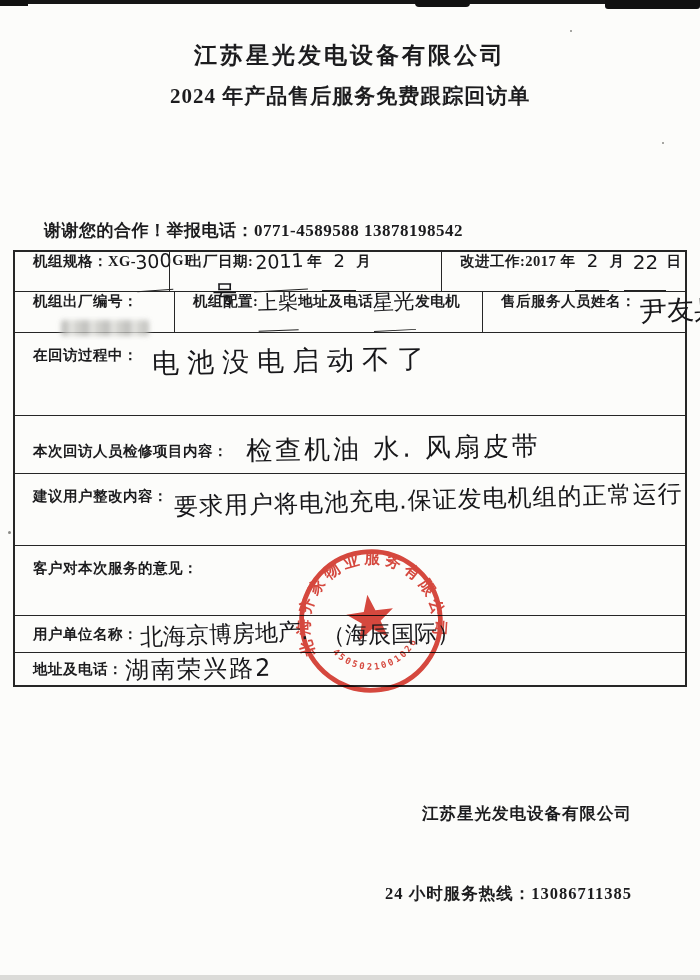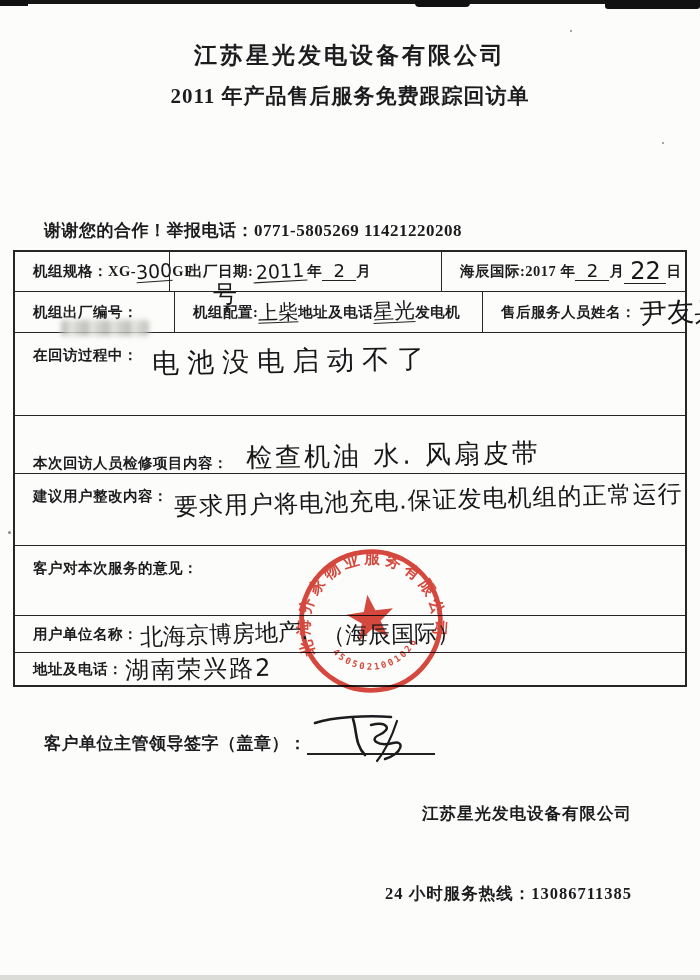--- a/index.html
+++ b/index.html
@@ -17,37 +17,37 @@
   .title1 { position:absolute; top:40px; left:0; width:700px; text-align:center; font-size:23px; font-weight:bold; letter-spacing:3px; }
   .title2 { position:absolute; top:82px; left:0; width:700px; text-align:center; font-size:21px; font-weight:bold; letter-spacing:1px; }
   .intro { position:absolute; top:121px; left:44px; width:614px; font-size:17px; line-height:29.5px; font-weight:600; text-align:justify; text-indent:2em; letter-spacing:.5px; }
   .thanks { position:absolute; top:219px; left:44px; font-size:17px; font-weight:600; letter-spacing:.5px; }
 
   
   .form-table { position:absolute; left:13px; top:250px; width:674px; height:437px; border:2px solid #262626; display:flex; flex-direction:column; }
   .row { display:flex; align-items:center; }
   .row + .row { border-top:1.5px solid #262626; }
   .r1 { height:41px; } .r2 { height:42px;gap:36px; } .r3 { height:74px; align-items:flex-start; }
-  .r4 { height:60px; align-items:flex-end;margin-top:12px; } .r5 { height:75px; align-items:flex-start; }
+  .r4 { height:60px; align-items:center;margin-top:12px; } .r5 { height:75px; align-items:flex-start; }
   .r6 { height:73px; align-items:flex-start;text-align:center; } .r7 { height:38px; } .r8 { flex:1; }
-  .cell { height:100%; display:flex; align-items:center; padding-left:18px; position:relative; }
+  .cell { height:100%; display:flex; padding-left:18px; position:relative; }
   .c1 { width:154px; } .c2 { width:272px; } .c3 { flex:1; }
   .cell + .cell { border-left:1.5px solid #262626; }
   .lbl { font-size:14.5px; font-weight:bold; letter-spacing:.5px; white-space:nowrap; }
   .pad-row { padding-left:18px; }
   .r3 .lbl, .r4 .lbl, .r5 .lbl, .r6 .lbl { margin-top:13px; }
 
   .fill { display:inline-block; border-bottom:1.6px solid #222; text-align:center; line-height:1; }
 
   
   .hw { font-family:"DejaVu Sans", sans-serif; font-weight:400; color:#17171a; white-space:nowrap; }
   .hw-300 { font-size:19px; width:44px; transform:rotate(-4deg); }
   .hw-year { font-size:19px; width:54px; transform:rotate(-3deg); }
   .hw-sm { font-size:18px; width:34px; }
-  .hw-d22 { font-size:24px; width:42px; }
+  .hw-d22 { font-size:20px; width:42px; }
   .hw-engine { font-size:20px; width:50px; transform:rotate(-2deg); }
   .hw-gen { font-size:21px; width:52px; transform:rotate(-3deg); }
   .hw-name { font-size:27px; margin-left:4px; transform:rotate(-3deg); position:relative; z-index:3; }
   .hw-run { font-size:27px; letter-spacing:8px; margin:10px 0 0 14px; transform:rotate(-1deg); }
   .hw-insp { font-size:26px; letter-spacing:3px; margin:8px 0 0 18px; transform:rotate(-1deg); }
   .hw-sugg { font-size:24px; letter-spacing:1px; margin:10px 0 0 6px; transform:rotate(-1.5deg); }
   .hw-cust, .hw-cust2 { font-size:23px; position:relative; z-index:3; }
   .hw-cust { margin-left:2px; transform:rotate(-2deg); }
   .hw-cust2 { margin-left:14px; transform:rotate(-1deg); }
   .hw-addr { font-size:24px; letter-spacing:2px; margin-left:2px; transform:rotate(-1deg); position:relative; z-index:3; }
@@ -79,40 +79,40 @@
   <div class="scan-strip-top"></div>
   <div class="blob" style="left:0;top:0;width:28px;height:6px;"></div>
   <div class="blob" style="left:415px;top:0;width:55px;height:7px;border-radius:0 0 4px 4px;"></div>
   <div class="blob" style="left:605px;top:0;width:95px;height:9px;border-radius:0 0 3px 3px;"></div>
   <div class="speck" style="left:8px;top:531px;"></div>
   <div class="speck" style="left:662px;top:142px;width:2px;height:2px;"></div>
   <div class="speck" style="left:570px;top:30px;width:2px;height:2px;"></div>
   <div class="scan-strip-bottom"></div>
 
   <div class="title1">江苏星光发电设备有限公司</div>
-  <div class="title2">2011 年产品售后服务免费跟踪回访单</div>
-  <div class="thanks">谢谢您的合作！举报电话：0771-5805269  11421220208</div>
+  <div class="title2">2024 年产品售后服务免费跟踪回访单</div>
+  <div class="thanks">谢谢您的合作！举报电话：0771-4589588  13878198542</div>
 
   <div class="form-table">
 
     <div class="row r1">
       <div class="cell c1">
         <span class="lbl">机组规格：XG-</span>
           <span class="fill hw hw-300">300</span>
           <span class="lbl">GF</span>
       </div>
       <div class="cell c2">
         <span class="lbl">出厂日期:</span>
           <span class="fill hw hw-year">2011</span>
           <span class="lbl">年</span>
           <span class="fill hw hw-sm">2</span>
           <span class="lbl">月</span>
       </div>
       <div class="cell c3">
-        <span class="lbl">海辰国际:2017 年</span>
+        <span class="lbl">改进工作:2017 年</span>
           <span class="fill hw hw-sm">2</span>
           <span class="lbl">月</span>
           <span class="fill hw hw-d22">22</span>
           <span class="lbl">日</span>
       </div>
     </div>
 
     <div class="row r2">
       <div class="cell c1">
         <span class="lbl">机组出厂编号：</span>
@@ -174,25 +174,17 @@
       <text font-size="16.5" font-weight="bold" fill="#d5392e" letter-spacing="4.5" font-family="Liberation Serif, serif">
         <textPath href="#arcTop" startOffset="2">北海齐家物业服务有限公司</textPath>
       </text>
       <text font-size="9.5" font-weight="bold" fill="#d5392e" letter-spacing="2.5" font-family="DejaVu Sans Mono, monospace">
         <textPath href="#arcBottom" startOffset="6">4505021001026</textPath>
       </text>
       <polygon fill="#d5392e" points="80,52 86.2,69.5 104.7,70 90,81.2 95.3,99 80,88.5 64.7,99 70,81.2 55.3,70 73.8,69.5"></polygon>
     </svg>
   </div>
 
-  <div class="sign-row">
-    <span class="lbl" style="font-size:17px;">客户单位主管领导签字（盖章）：</span><span class="sign-line"><svg class="sign-svg" width="120" height="58" viewBox="0 0 120 58">
-        <path d="M2,18 C20,12 55,10 78,12" fill="none" stroke="#1c1c1e" stroke-width="2.6" stroke-linecap="round"></path>
-        <path d="M40,14 C44,26 42,40 52,50" fill="none" stroke="#1c1c1e" stroke-width="2.6" stroke-linecap="round"></path>
-        <path d="M58,20 C74,16 80,24 66,30 C56,34 64,42 80,38 C92,35 90,48 72,54" fill="none" stroke="#1c1c1e" stroke-width="2.4" stroke-linecap="round"></path>
-        <path d="M84,16 C80,28 74,44 64,56" fill="none" stroke="#1c1c1e" stroke-width="2.2" stroke-linecap="round"></path>
-      </svg></span>
-  </div>
 
   <div class="footer-line f1">江苏星光发电设备有限公司</div>
   <div class="footer-line f3">24 小时服务热线：13086711385</div>
 
 </div>
 
 </body></html>

